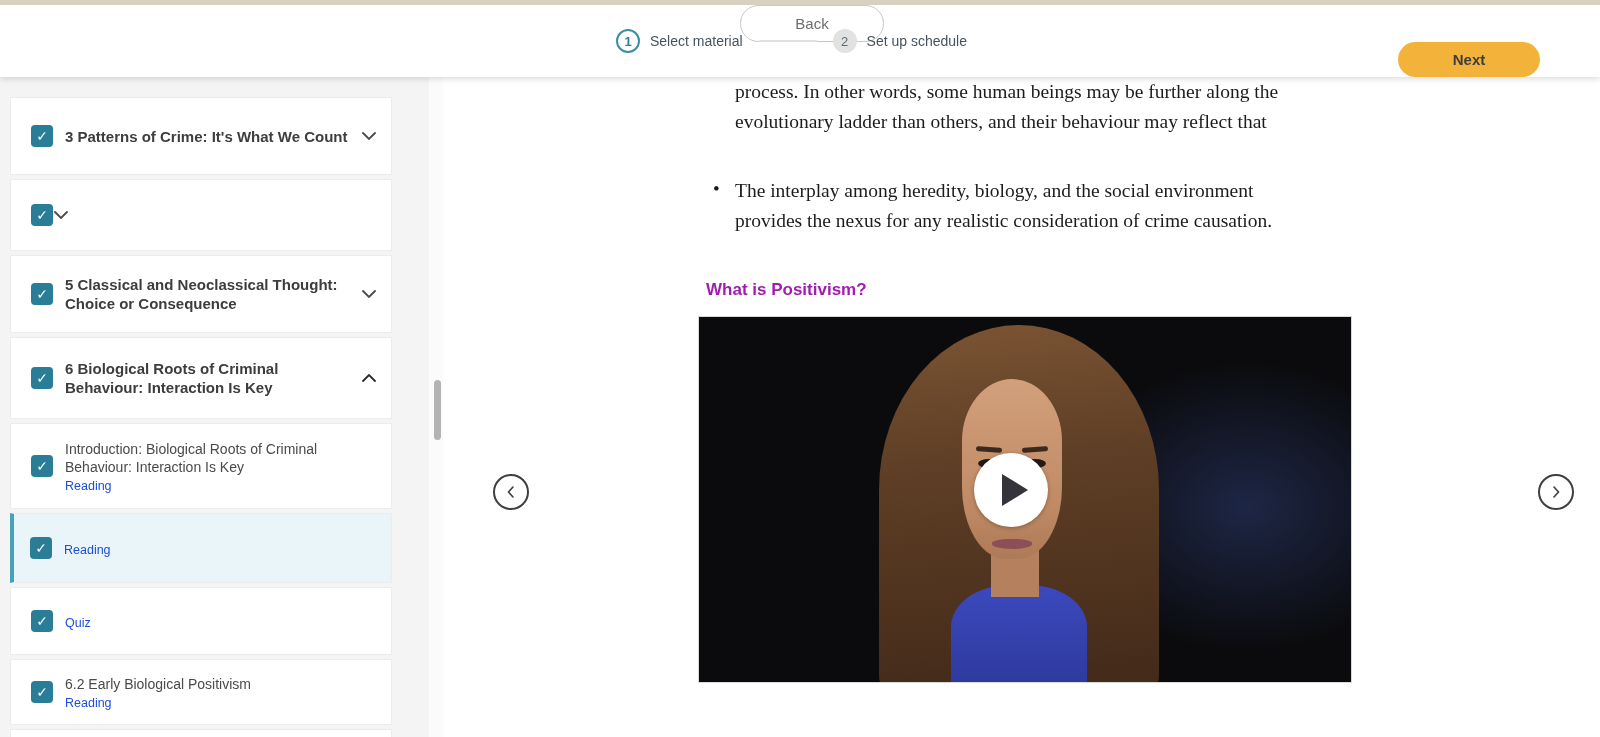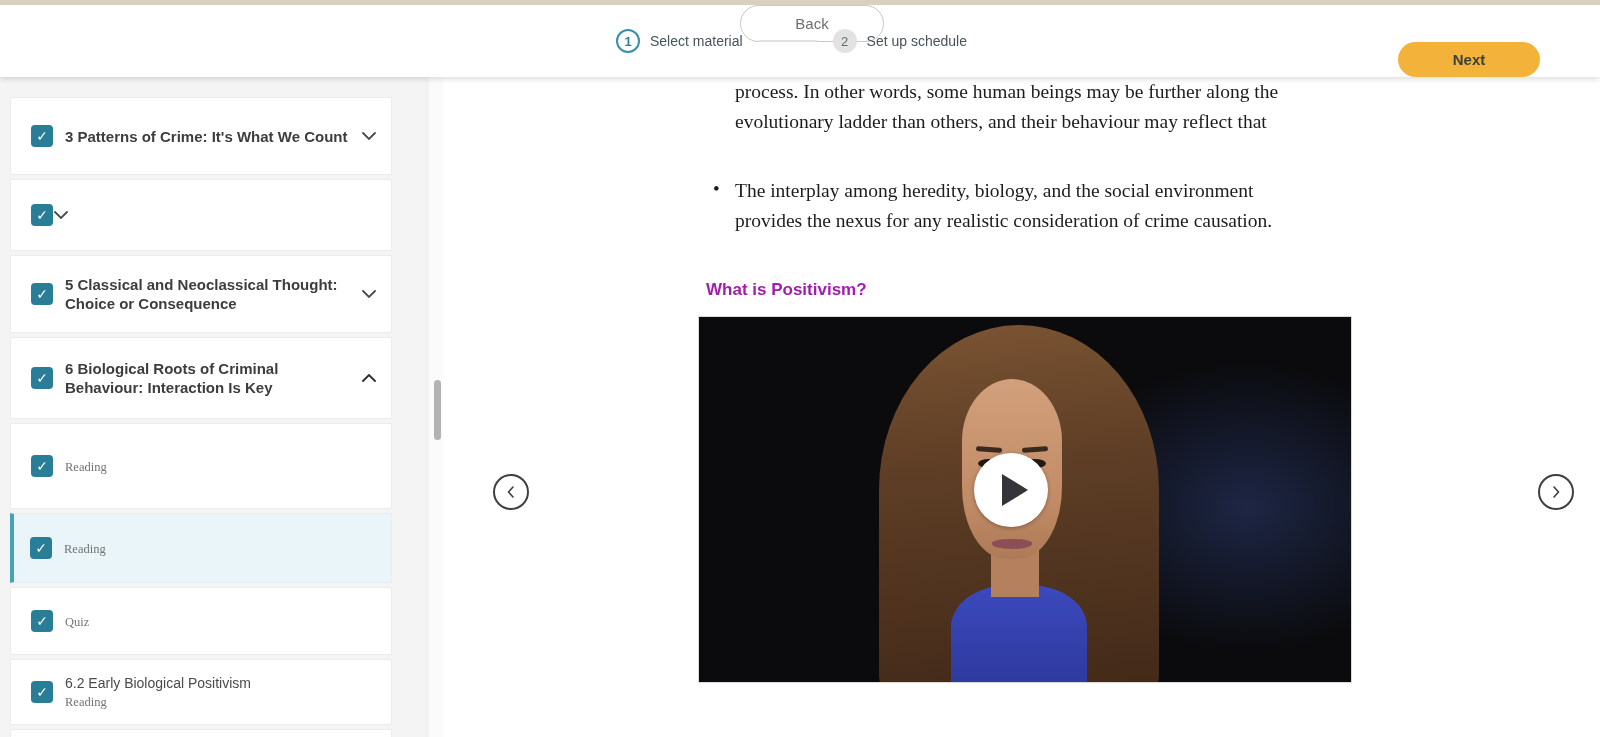--- a/index.html
+++ b/index.html
@@ -30,21 +30,21 @@
 
   
   .sidebar { position:absolute; left:0; top:77px; width:443px; bottom:0; background:#f4f4f4; z-index:10; }
   .scroll-track { position:absolute; right:0; top:0; bottom:0; width:14px; background:#fbfbfb; }
   .scroll-thumb { position:absolute; left:434px; top:303px; width:7px; height:60px; border-radius:4px; background:#b3b3b3; }
   .cards { position:absolute; left:10px; top:20px; width:382px; display:flex; flex-direction:column; gap:4px; }
   .card { background:#fff; border:1px solid #ececec; display:flex; align-items:center; padding:0 14px 0 20px; }
   .card.chapter .title { font-size:15px; font-weight:bold; color:#3d3d3d; line-height:19px; flex:1; margin:0 8px 0 12px; }
   .card.lesson  .title { font-size:14px; font-weight:normal; color:#4a4a4a; line-height:18px; }
   .card.lesson .text { flex:1; margin-left:12px; }
-  .type { font-size:12.5px; color:#737373; margin-top:3px;font-family:Liberation Serif, serif; }
+  .type { font-size:12.5px; color:#1d4ed8; margin-top:3px; }
   .h78{height:78px}.h72{height:72px}.h82{height:82px}.h86{height:86px}.h70{height:70px}.h68{height:68px}.h66{height:66px}
   .checkbox { width:22px; height:22px; min-width:22px; border-radius:4px; background:#2a7d96; color:#fff;
               display:flex; align-items:center; justify-content:center; font-size:14px; cursor:pointer; }
   .chev { width:16px; display:flex; justify-content:center; cursor:pointer; }
   .card.selected { background:#e9f5f9; border-left:4px solid #44a3b8; padding-left:16px; }
   .card.partial { height:12px; border-bottom:none; }
 
   
   .main { position:absolute; left:443px; top:77px; right:0; bottom:0; background:#fff; z-index:5; }
   .column { position:absolute; left:241px; top:0; width:668px; }
@@ -153,20 +153,21 @@
       <span class="chev">
         <svg width="14" height="8" viewBox="0 0 14 8">
             <path d="M1 7l6-6 6 6" fill="none" stroke="#2b2b2b" stroke-width="1.8" stroke-linecap="round"></path>
           </svg>
       </span>
     </div>
 
     <div class="card lesson h86">
       <span class="checkbox">✓</span>
       <div class="text">
+        <div class="title">Introduction: Biological Roots of Criminal Behaviour: Interaction Is Key</div>
         <div class="type">Reading</div>
       </div>
     </div>
 
     <div class="card lesson selected h70">
       <span class="checkbox">✓</span>
       <div class="text">
         <div class="type">Reading</div>
       </div>
     </div>

